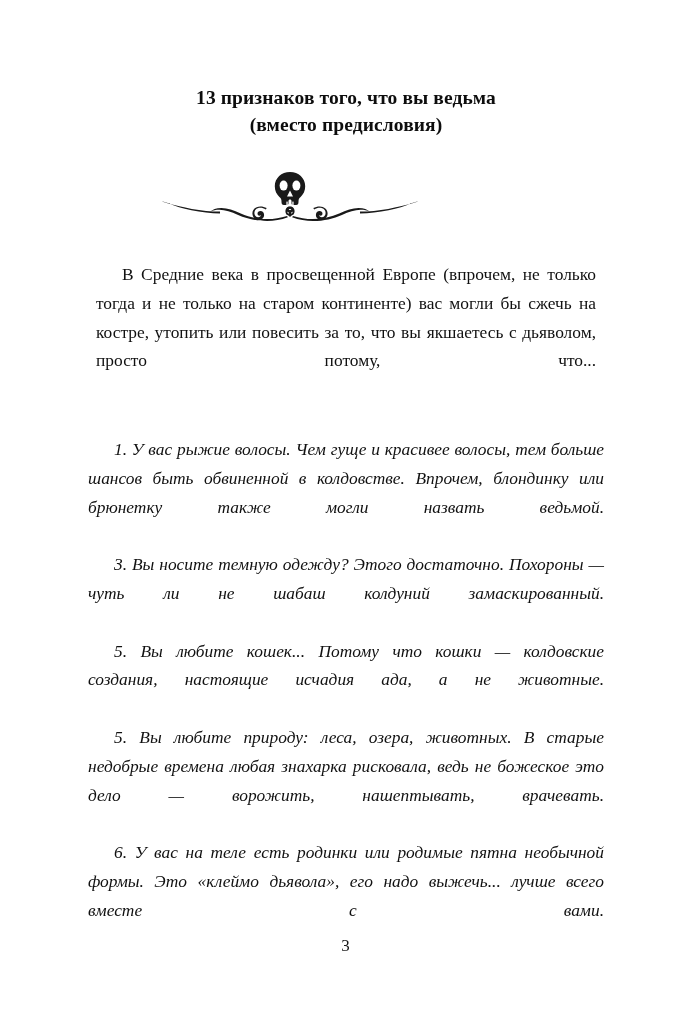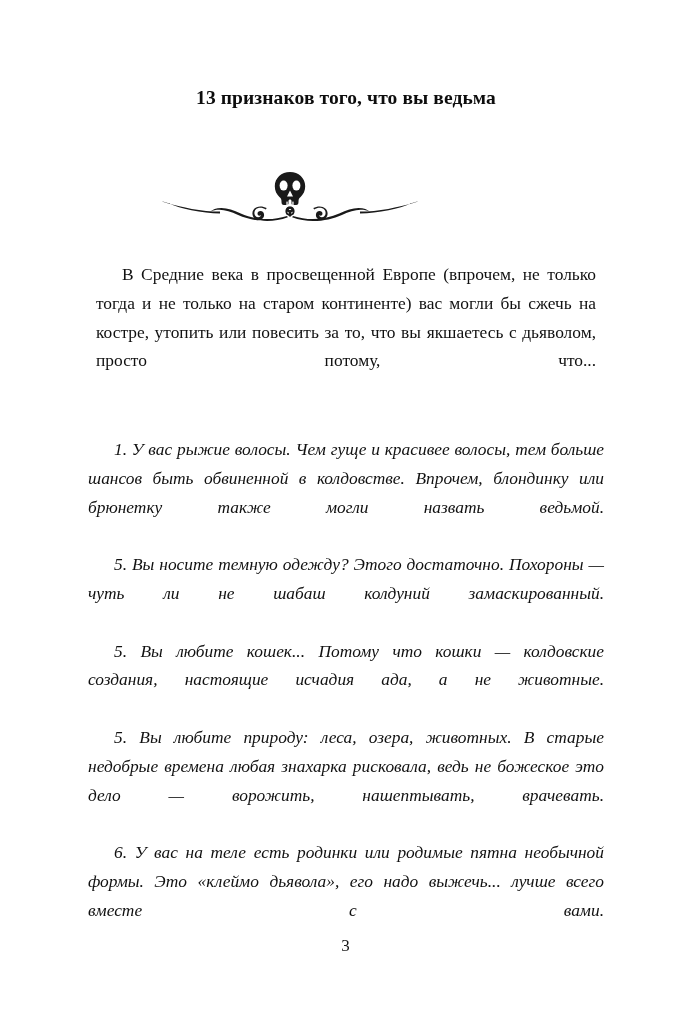--- a/index.html
+++ b/index.html
@@ -99,20 +99,21 @@
     color: #1a1a1a;
   }
 </style>
 </head>
 <body>
 
 <div class="page">
 
   <div class="title-block">
     <div class="title-line">13 признаков того, что вы ведьма</div>
+    <div class="title-line">(вместо предисловия)</div>
   </div>
 
   <div class="ornament">
     <svg viewBox="0 0 300 58" xmlns="http://www.w3.org/2000/svg" aria-hidden="true">
       <g fill="#1a1a1a">
 
         <path d="M150 4c-8.6 0-15.2 6.1-15.2 14.3 0 4.6 1.9 8.2 4.6 10.6 1.3 1.1 1.9 2 2 3.4l.2 2.6c.08 1.2 1 2 2.2 2h3.0c1.0 0 1.7-.7 1.7-1.7v-2.3c0-.9.6-1.5 1.5-1.5s1.5.6 1.5 1.5v2.3c0 1.0.7 1.7 1.7 1.7h3.0c1.2 0 2.12-.8 2.2-2l.2-2.6c.1-1.4.7-2.3 2-3.4 2.7-2.4 4.6-6.0 4.6-10.6C165.2 10.1 158.6 4 150 4z"></path>
 
         <ellipse cx="143.6" cy="17.6" rx="4.0" ry="5.0" fill="#ffffff"></ellipse>
         <ellipse cx="156.4" cy="17.6" rx="4.0" ry="5.0" fill="#ffffff"></ellipse>
@@ -140,21 +141,21 @@
         <path d="M30 36.1c-3.4-1.0-6.2-2.0-8.2-2.8 2.2.6 5.0 1.4 8.4 2.3z"></path>
         <path d="M270 36.1c3.4-1.0 6.2-2.0 8.2-2.8-2.2.6-5.0 1.4-8.4 2.3z"></path>
       </g>
     </svg>
   </div>
 
   <div class="body-block">
     <p class="para intro"><span class="indent"></span><span>В Средние века в просвещенной Европе (впрочем, не только тогда и не только на старом континенте) вас могли бы сжечь на костре, утопить или повесить за то, что вы якшаетесь с дьяволом, просто потому, что...</span></p>
 
     <p class="para item"><span class="indent"></span><span>1. У вас рыжие волосы. Чем гуще и красивее волосы, тем больше шансов быть обвиненной в колдовстве. Впрочем, блондинку или брюнетку также могли назвать ведьмой.</span></p>
-    <p class="para item"><span class="indent"></span><span>5. Вы носите темную одежду? Этого достаточно. Похороны — чуть ли не шабаш колдуний замаскированный.</span></p>
+    <p class="para item"><span class="indent"></span><span>3. Вы носите темную одежду? Этого достаточно. Похороны — чуть ли не шабаш колдуний замаскированный.</span></p>
     <p class="para item"><span class="indent"></span><span>5. Вы любите кошек... Потому что кошки — колдовские создания, настоящие исчадия ада, а не животные.</span></p>
     <p class="para item"><span class="indent"></span><span>5. Вы любите природу: леса, озера, животных. В старые недобрые времена любая знахарка рисковала, ведь не божеское это дело — ворожить, нашептывать, врачевать.</span></p>
     <p class="para item"><span class="indent"></span><span>6. У вас на теле есть родинки или родимые пятна необычной формы. Это «клеймо дьявола», его надо выжечь... лучше всего вместе с вами.</span></p>
 
   </div>
 
   <div class="folio">3</div>
 
 </div>
 

